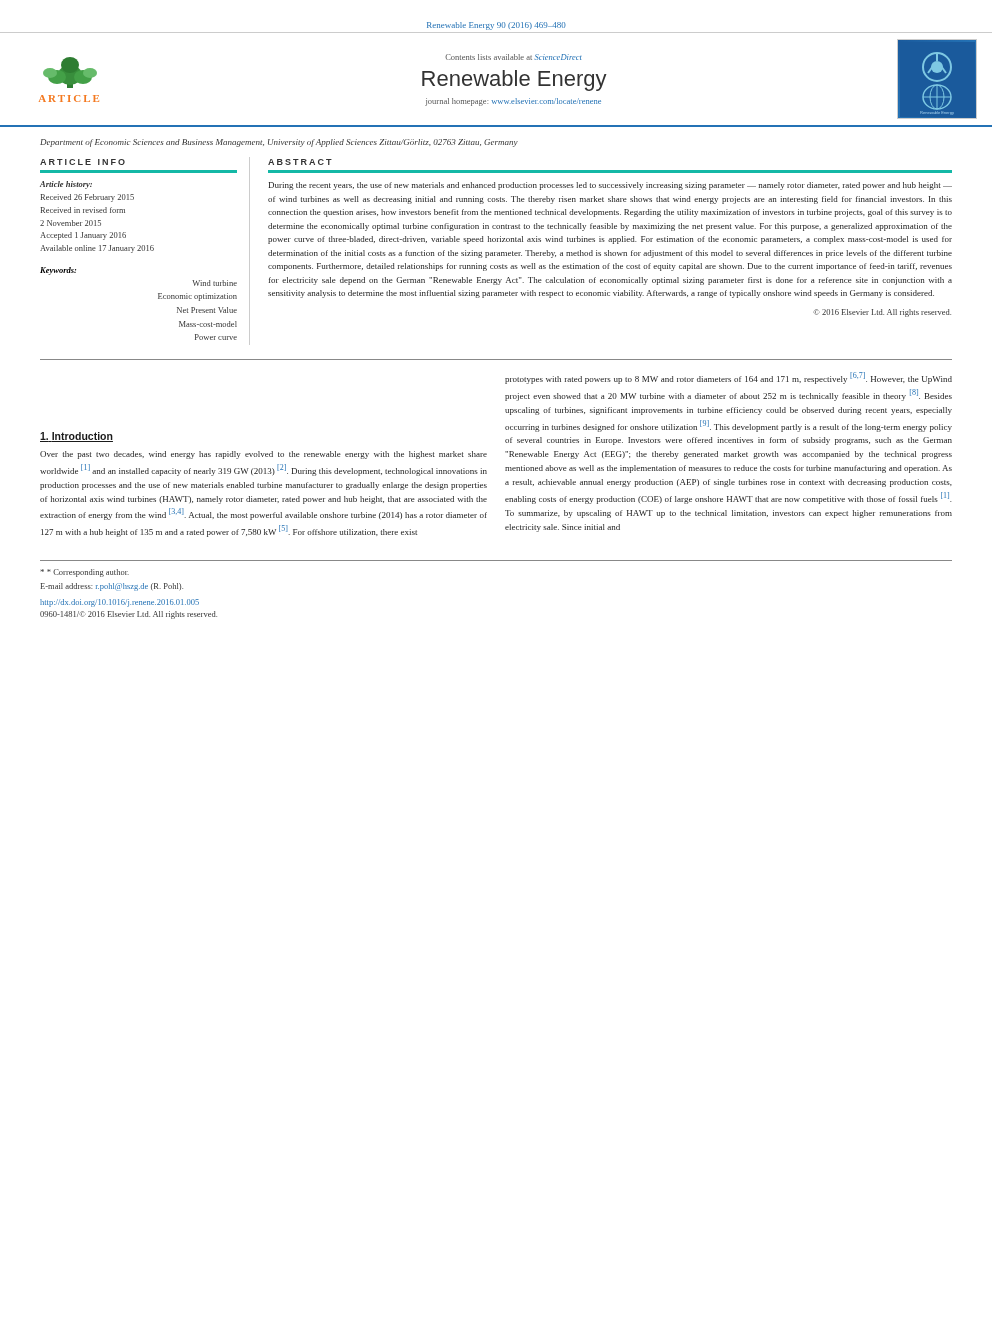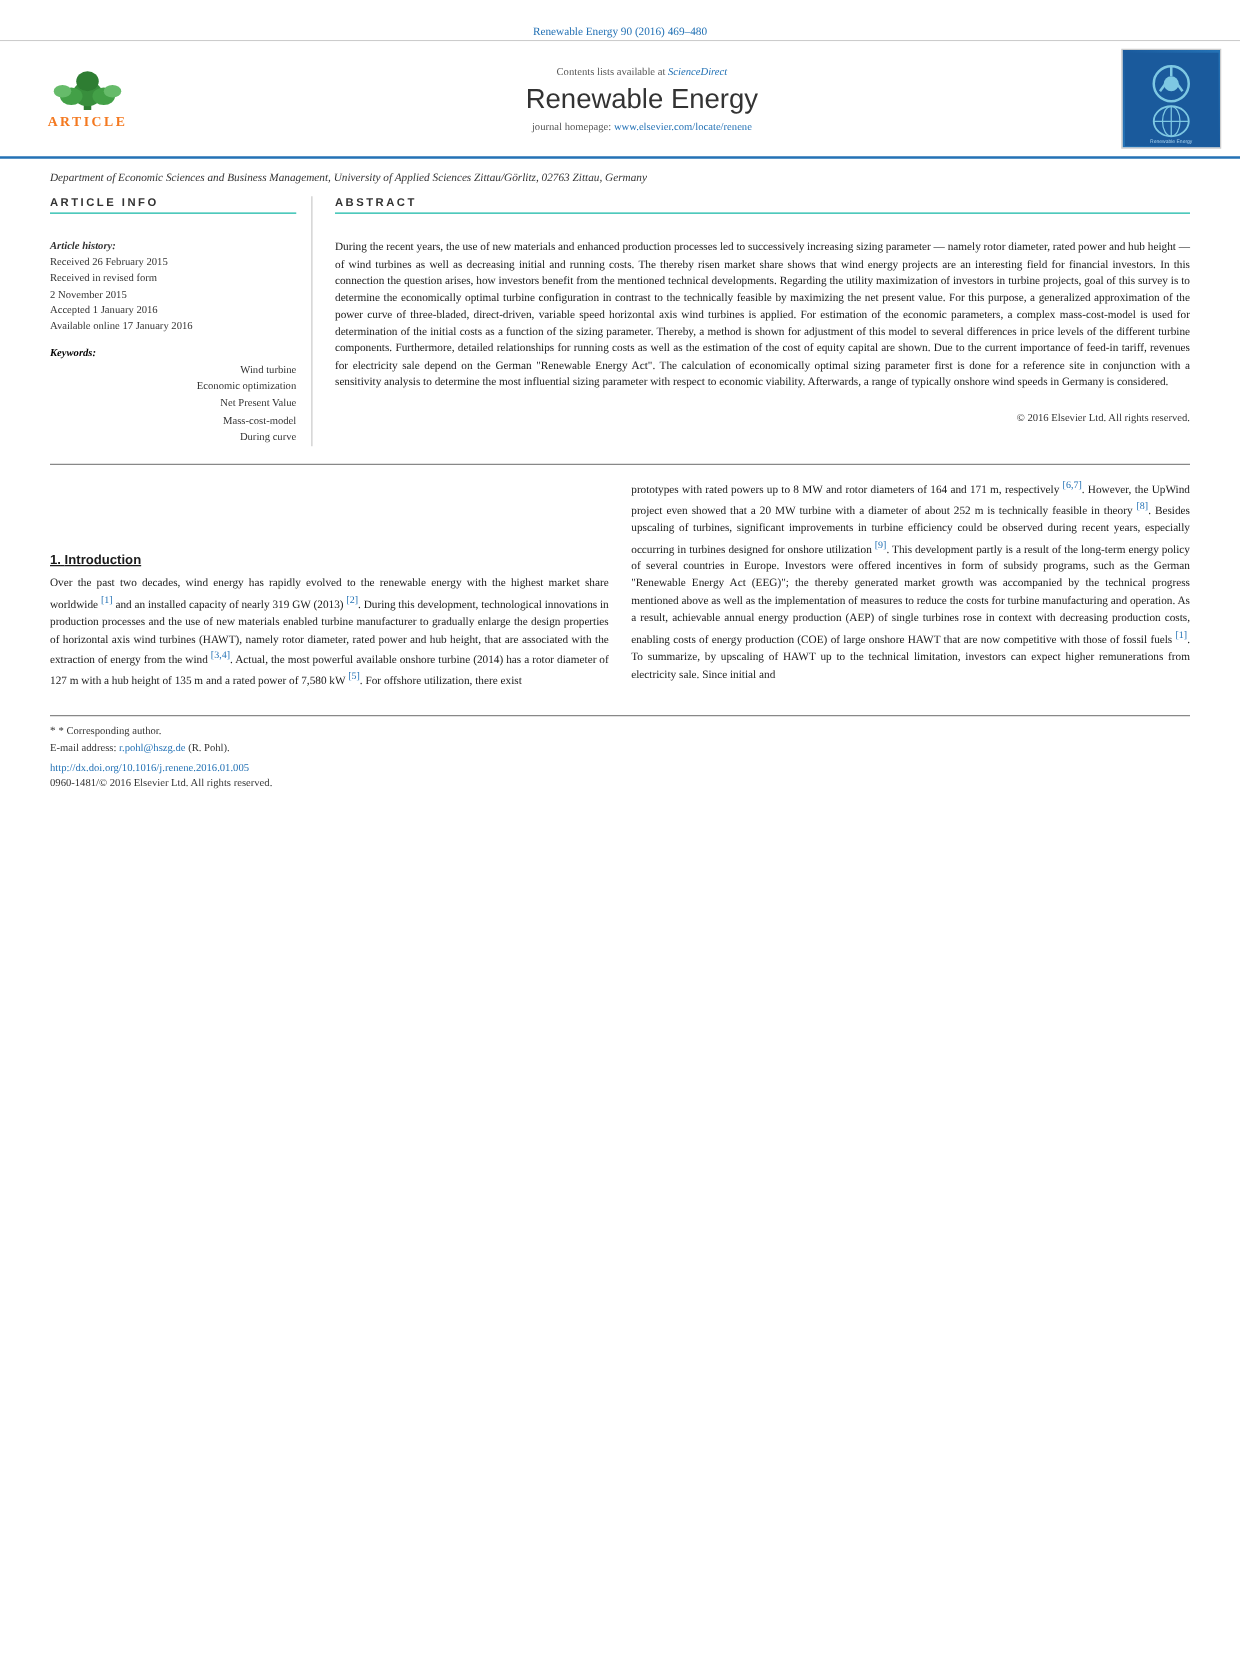--- a/index.html
+++ b/index.html
@@ -173,23 +173,23 @@
     .right-col {
       flex: 1;
     }
 
     
     .section-label {
       font-size: 9px;
       font-weight: bold;
       letter-spacing: 2px;
       color: #333;
-      border-bottom: 1px solid #14b8a6;
+      border-bottom: 3px solid #14b8a6;
       padding-bottom: 3px;
-      margin-bottom: 20px;
+      margin-bottom: 6px;
       font-family: Arial, sans-serif;
     }
     .article-history {
       font-size: 8.5px;
       margin-bottom: 8px;
     }
     .history-label {
       font-style: italic;
       font-weight: bold;
       color: #333;
@@ -226,21 +226,21 @@
     .abstract-text {
       font-size: 9px;
       line-height: 1.5;
       color: #1a1a1a;
       text-align: justify;
     }
     .copyright-line {
       font-size: 8.5px;
       text-align: right;
       color: #333;
-      margin-top: 16px;
+      margin-top: 6px;
     }
 
     
     .main-divider {
       border: none;
       border-top: 1.5px solid #888;
       margin: 14px 0 10px 0;
     }
 
     
@@ -381,21 +381,21 @@
         <span class="history-item">Accepted 1 January 2016</span>
         <span class="history-item">Available online 17 January 2016</span>
       </div>
 
       <div class="keywords-section">
         <span class="keywords-label">Keywords:</span>
         <span class="keyword-item">Wind turbine</span>
         <span class="keyword-item">Economic optimization</span>
         <span class="keyword-item">Net Present Value</span>
         <span class="keyword-item">Mass-cost-model</span>
-        <span class="keyword-item">During curve</span>
+        <span class="keyword-item">Power curve</span>
       </div>
     </div>
 
     <div class="right-col">
       <div class="section-label">ABSTRACT</div>
       <p class="abstract-text">During the recent years, the use of new materials and enhanced production processes led to successively increasing sizing parameter — namely rotor diameter, rated power and hub height — of wind turbines as well as decreasing initial and running costs. The thereby risen market share shows that wind energy projects are an interesting field for financial investors. In this connection the question arises, how investors benefit from the mentioned technical developments. Regarding the utility maximization of investors in turbine projects, goal of this survey is to determine the economically optimal turbine configuration in contrast to the technically feasible by maximizing the net present value. For this purpose, a generalized approximation of the power curve of three-bladed, direct-driven, variable speed horizontal axis wind turbines is applied. For estimation of the economic parameters, a complex mass-cost-model is used for determination of the initial costs as a function of the sizing parameter. Thereby, a method is shown for adjustment of this model to several differences in price levels of the different turbine components. Furthermore, detailed relationships for running costs as well as the estimation of the cost of equity capital are shown. Due to the current importance of feed-in tariff, revenues for electricity sale depend on the German "Renewable Energy Act". The calculation of economically optimal sizing parameter first is done for a reference site in conjunction with a sensitivity analysis to determine the most influential sizing parameter with respect to economic viability. Afterwards, a range of typically onshore wind speeds in Germany is considered.</p>
       <div class="copyright-line">© 2016 Elsevier Ltd. All rights reserved.</div>
     </div>
   </div>
 

